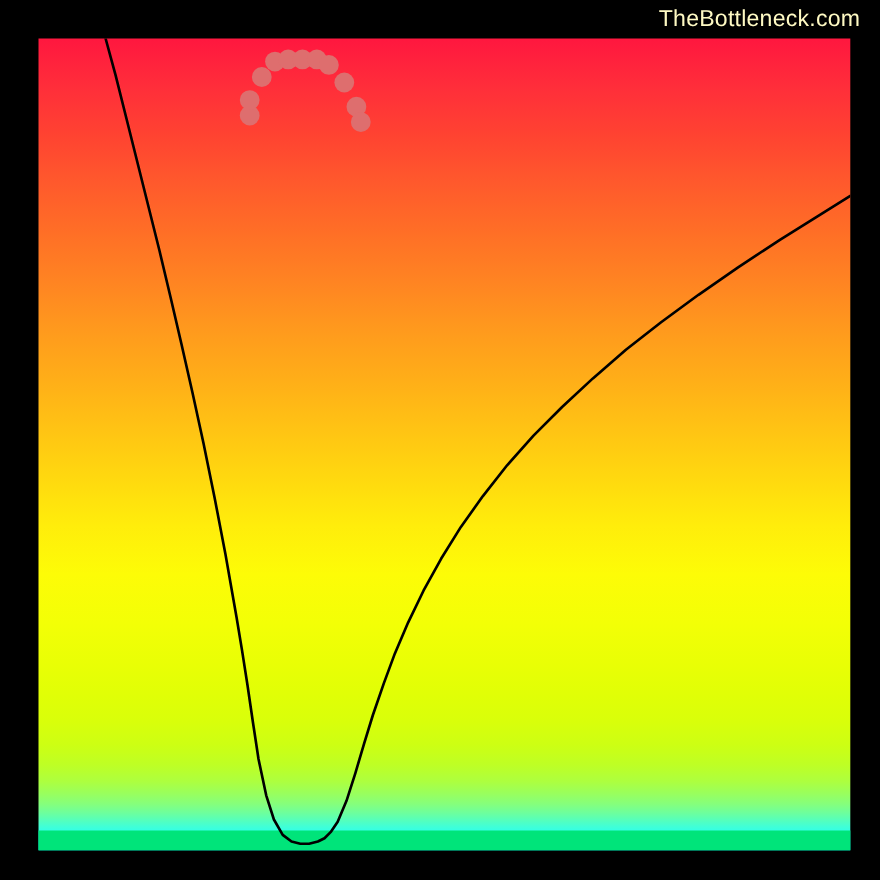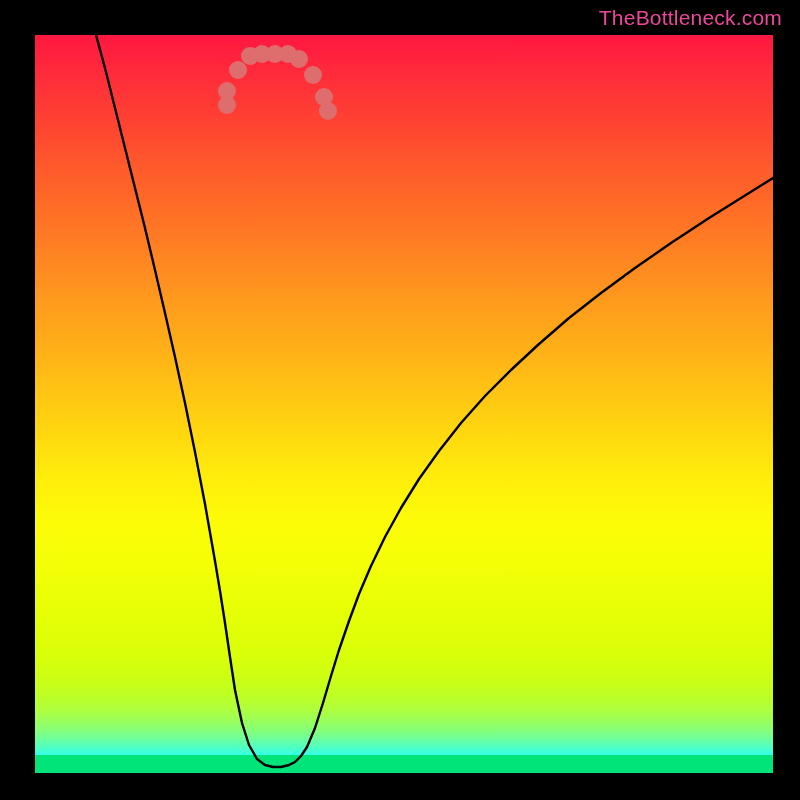--- a/index.html
+++ b/index.html
@@ -54,21 +54,21 @@
     left: 0;
     bottom: 0;
     width: 100%;
     height: 18px;
     background: #00e47a;
   }
   .watermark {
     position: absolute;
     top: 6px;
     right: 18px;
-    color: #ec4899;
+    color: #fef9c3;
     font-size: 21px;
     letter-spacing: 0.2px;
     font-weight: 500;
   }
   svg.curve {
     position: absolute;
     left: 35px;
     top: 35px;
     width: 738px;
     height: 738px;

